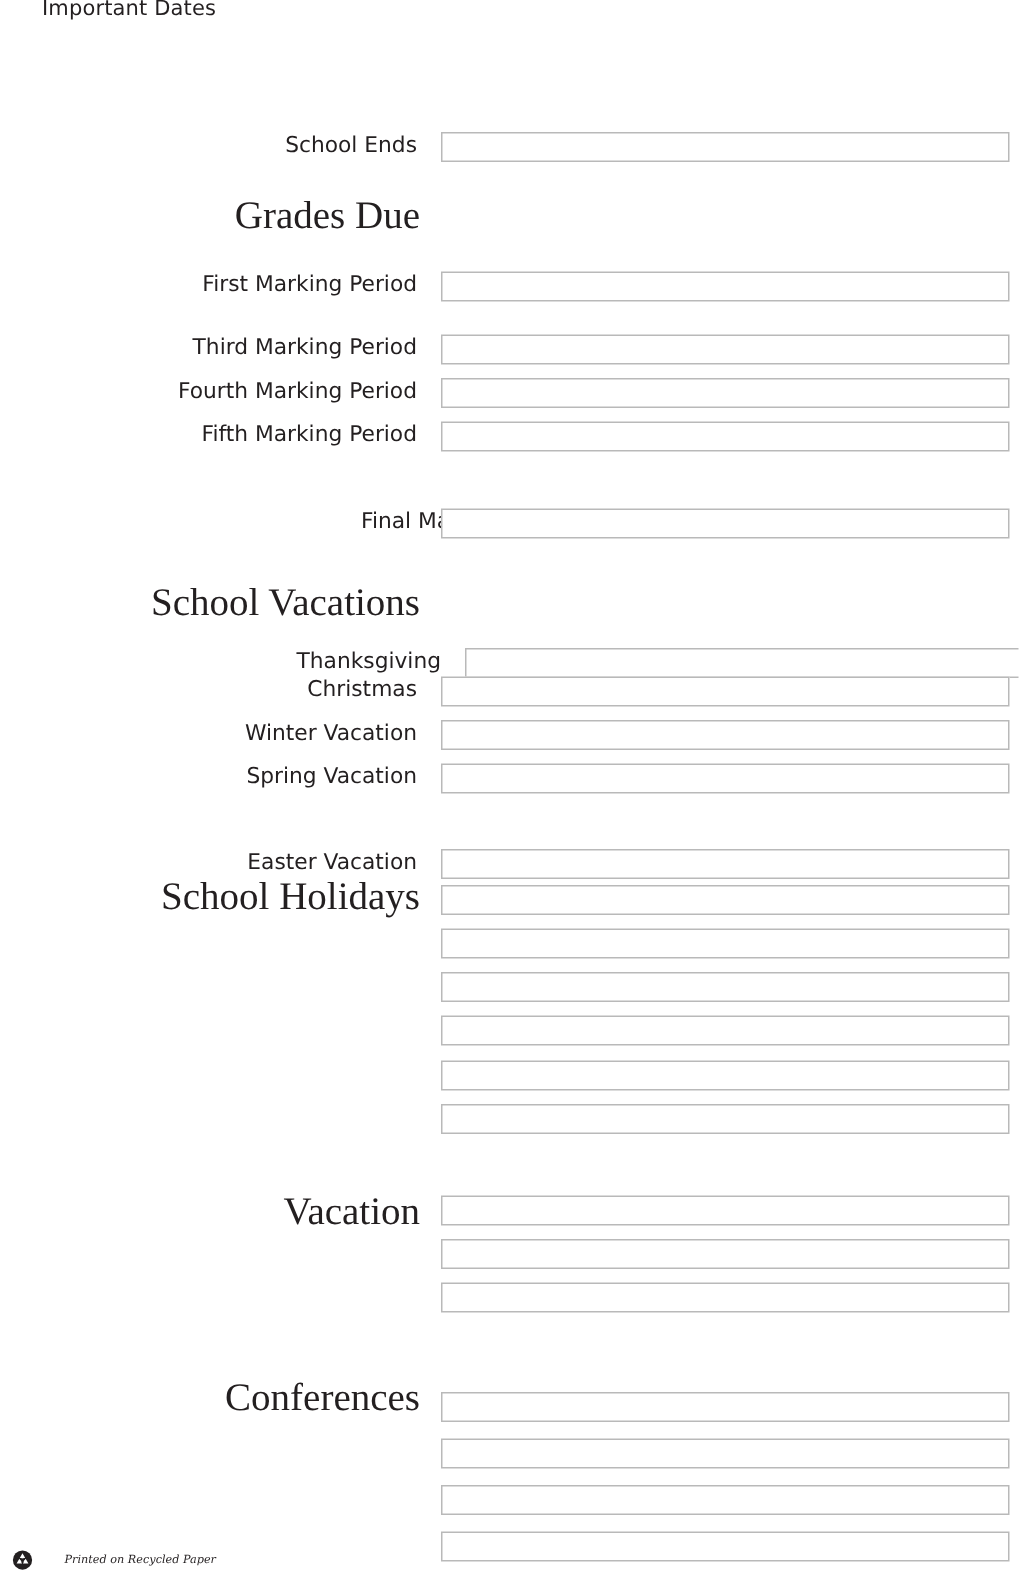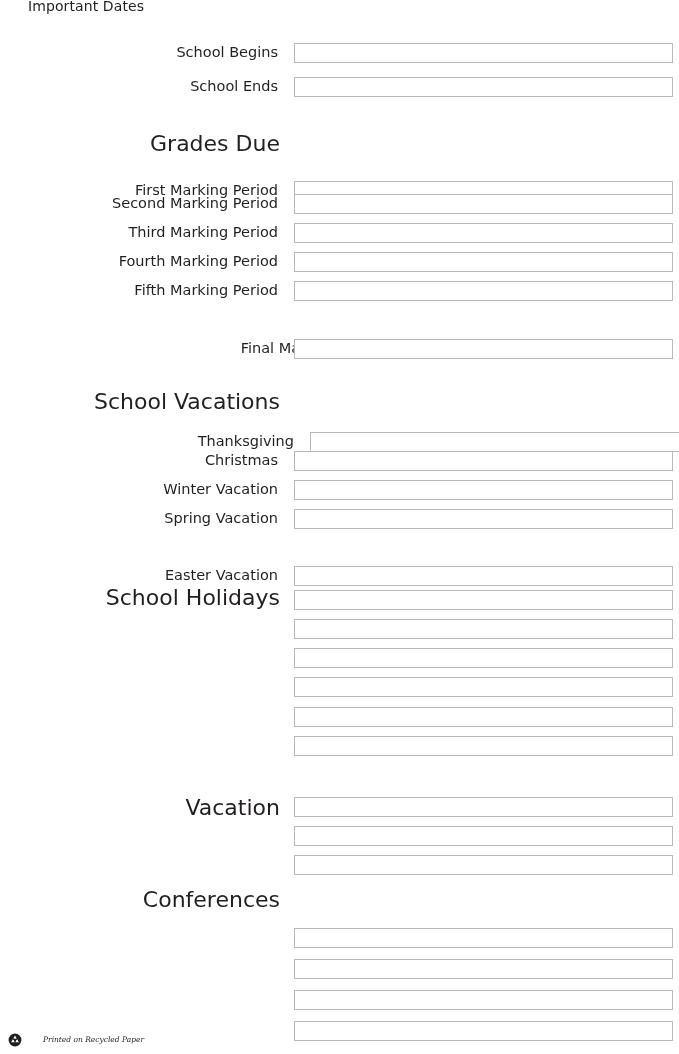--- a/index.html
+++ b/index.html
@@ -53,25 +53,26 @@
     top: 0;
     width: 379px;
     height: 20px;
     border: 1px solid #b9b9b9;
     background: #ffffff;
     box-sizing: border-box;
   }
 
   .section-head {
     position: absolute;
-    font-size: 22px;
+    font-size: 26px;
     line-height: 26px;
     color: #231f20;
     text-align: right;
     white-space: nowrap;
+    font-family: Liberation Serif, serif;
   }
 
   .footer {
     position: absolute;
     left: 8px;
     bottom: 8px;
     display: flex;
     align-items: center;
     gap: 21px;
   }
@@ -87,39 +88,31 @@
     font-family: "DejaVu Serif", serif;
   }
 </style>
 </head>
 <body>
 
 <div class="page">
 
   <div class="doc-title">Important Dates</div>
 
-  <div class="row" style="top:43px;">
-    <div class="label">School Begins</div>
-    <input class="field" type="text" value="" style="">
-  </div>
-  <div class="row" style="top:77px;">
+  <div class="row" style="top:88px;">
     <div class="label">School Ends</div>
     <input class="field" type="text" value="" style="">
   </div>
 
   <div class="section-head" style="right:399px; top:131px;">Grades Due</div>
 
   <div class="row" style="top:181px;">
     <div class="label">First Marking Period</div>
     <input class="field" type="text" value="" style="">
   </div>
-  <div class="row" style="top:194px;">
-    <div class="label">Second Marking Period</div>
-    <input class="field" type="text" value="" style="">
-  </div>
   <div class="row" style="top:223px;">
     <div class="label">Third Marking Period</div>
     <input class="field" type="text" value="" style="">
   </div>
   <div class="row" style="top:281px;">
     <div class="label">Fifth Marking Period</div>
     <input class="field" type="text" value="" style="">
   </div>
   <div class="row" style="top:252px;">
     <div class="label">Fourth Marking Period</div>
@@ -179,21 +172,21 @@
   <div class="row" style="top:797px;">
     <input class="field" type="text" value="" style="">
   </div>
   <div class="row" style="top:826px;">
     <input class="field" type="text" value="" style="">
   </div>
   <div class="row" style="top:855px;">
     <input class="field" type="text" value="" style="">
   </div>
 
-  <div class="section-head" style="right:399px; top:887px;margin-left:31px;">Conferences</div>
+  <div class="section-head" style="right:399px; top:919px;margin-left:31px;">Conferences</div>
 
   <div class="row" style="top:928px;">
     <input class="field" type="text" value="" style="">
   </div>
   <div class="row" style="top:959px;">
     <input class="field" type="text" value="" style="">
   </div>
   <div class="row" style="top:990px;">
     <input class="field" type="text" value="" style="">
   </div>

